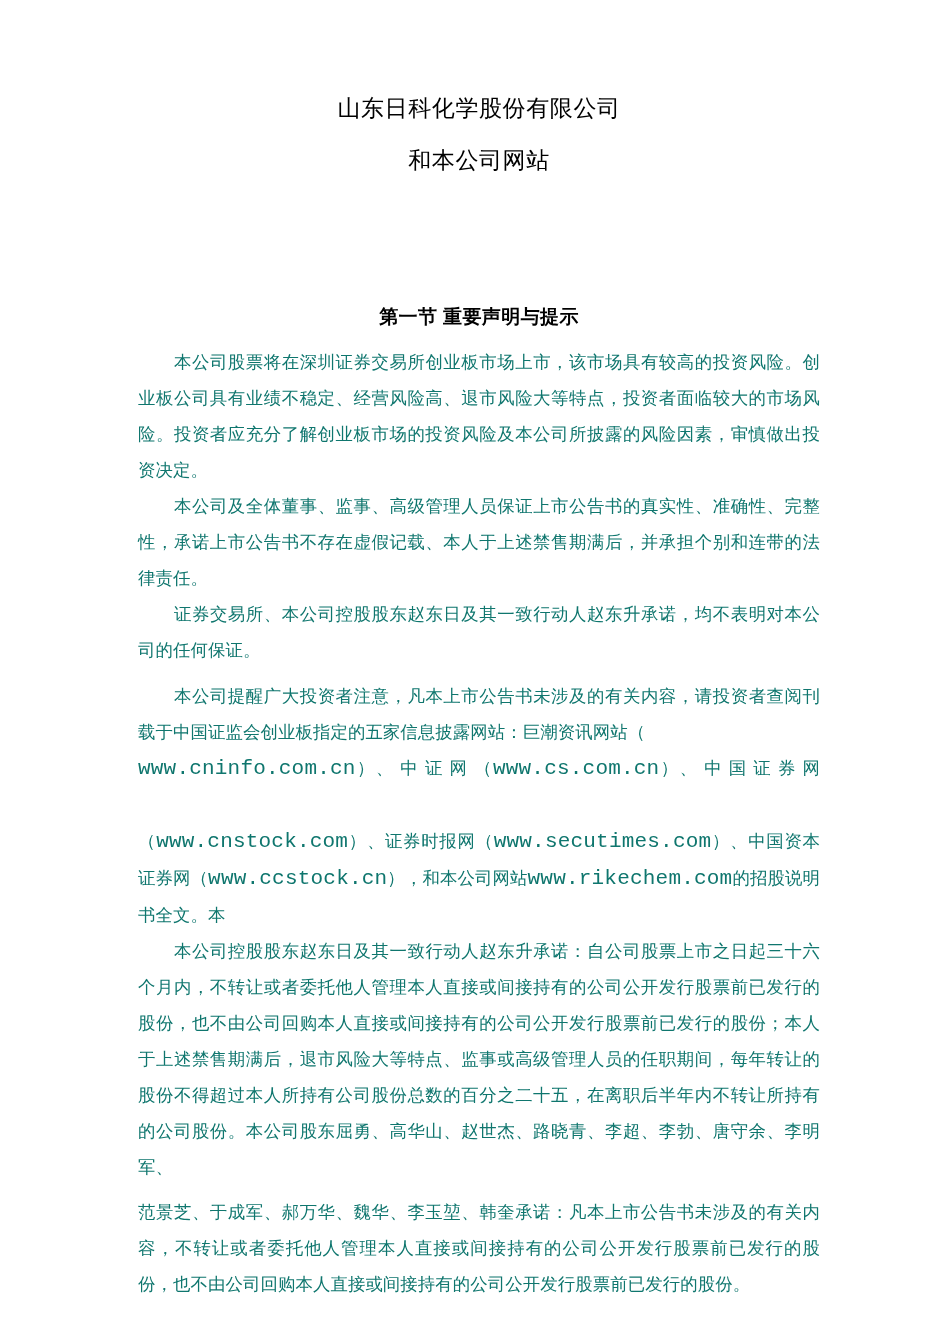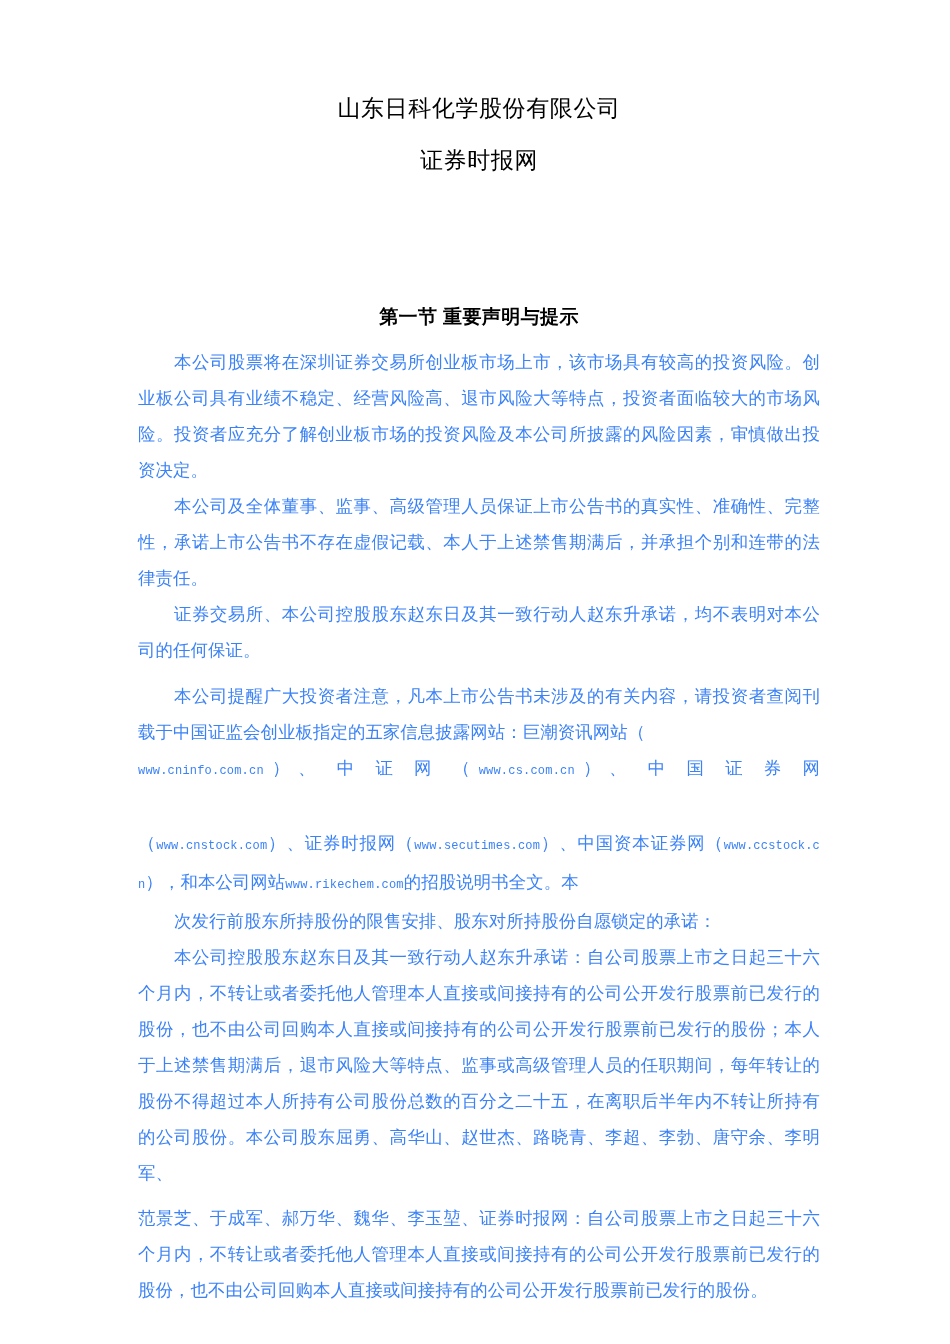--- a/index.html
+++ b/index.html
@@ -68,41 +68,41 @@
   p.para {
     margin: 0 0 0 0;
     font-family: "Liberation Serif", "DejaVu Serif", serif;
     font-size: 17.4px;
     line-height: 36px;
     text-align: justify;
     text-justify: inter-character;
     text-indent: 36px;
     letter-spacing: 0.1px;
     word-break: break-all;
-    color: #3b82f6;
+    color: #0f766e;
   }
 
   p.para.no-indent {
     text-indent: 0;
   }
 
   p.para.gap-before {
     margin-top: 9px;
   }
 
   
   p.para.urls {
     text-align: justify;
     text-justify: inter-character;
     margin-top: 10px;
   }
 
   .url {
     font-family: "Liberation Mono", "DejaVu Sans Mono", monospace;
-    font-size: 12px;
+    font-size: 21px;
     letter-spacing: 0.2px;
   }
 
   
   .stretch-line {
     display: block;
     text-align: justify;
     text-align-last: justify;
     text-indent: 0;
     white-space: normal;
@@ -113,37 +113,36 @@
     width: 100%;
   }
 </style>
 </head>
 <body>
 
 <div class="page">
 
   <div class="title-block">
     <div class="title-line">山东日科化学股份有限公司</div>
-    <div class="title-line">证券时报网</div>
+    <div class="title-line">和本公司网站</div>
   </div>
 
   <div class="section-heading">第一节 重要声明与提示</div>
 
   <div class="body-area">
 
     <p class="para">本公司股票将在深圳证券交易所创业板市场上市，该市场具有较高的投资风险。创业板公司具有业绩不稳定、经营风险高、退市风险大等特点，投资者面临较大的市场风险。投资者应充分了解创业板市场的投资风险及本公司所披露的风险因素，审慎做出投资决定。</p>
 
     <p class="para">本公司及全体董事、监事、高级管理人员保证上市公告书的真实性、准确性、完整性，承诺上市公告书不存在虚假记载、本人于上述禁售期满后，并承担个别和连带的法律责任。</p>
 
     <p class="para">证券交易所、本公司控股股东赵东日及其一致行动人赵东升承诺，均不表明对本公司的任何保证。</p>
 
     <p class="para urls">
       <span>本公司提醒广大投资者注意，凡本上市公告书未涉及的有关内容，请投资者查阅刊载于中国证监会创业板指定的五家信息披露网站：巨潮资讯网站（</span><span class="stretch-line"><span class="url">www.cninfo.com.cn</span><span>）、 中 证 网 （</span><span class="url">www.cs.com.cn</span><span>）、 中 国 证 券 网</span></span><span>（</span><span class="url">www.cnstock.com</span><span>）</span><span>、证券时报网</span><span>（</span><span class="url">www.secutimes.com</span><span>）</span><span>、中国资本证券网</span><span>（</span><span class="url">www.ccstock.cn</span><span>）</span><span>，和本公司网站</span><span class="url">www.rikechem.com</span><span>的招股说明书全文。本</span>
     </p>
 
-    <p class="para">次发行前股东所持股份的限售安排、股东对所持股份自愿锁定的承诺：</p>
 
     <p class="para">本公司控股股东赵东日及其一致行动人赵东升承诺：自公司股票上市之日起三十六个月内，不转让或者委托他人管理本人直接或间接持有的公司公开发行股票前已发行的股份，也不由公司回购本人直接或间接持有的公司公开发行股票前已发行的股份；本人于上述禁售期满后，退市风险大等特点、监事或高级管理人员的任职期间，每年转让的股份不得超过本人所持有公司股份总数的百分之二十五，在离职后半年内不转让所持有的公司股份。本公司股东屈勇、高华山、赵世杰、路晓青、李超、李勃、唐守余、李明军、</p>
 
-    <p class="para no-indent gap-before">范景芝、于成军、郝万华、魏华、李玉堃、证券时报网：自公司股票上市之日起三十六个月内，不转让或者委托他人管理本人直接或间接持有的公司公开发行股票前已发行的股份，也不由公司回购本人直接或间接持有的公司公开发行股票前已发行的股份。</p>
+    <p class="para no-indent gap-before">范景芝、于成军、郝万华、魏华、李玉堃、韩奎承诺：凡本上市公告书未涉及的有关内容，不转让或者委托他人管理本人直接或间接持有的公司公开发行股票前已发行的股份，也不由公司回购本人直接或间接持有的公司公开发行股票前已发行的股份。</p>
 
   </div>
 </div>
 
 </body></html>

